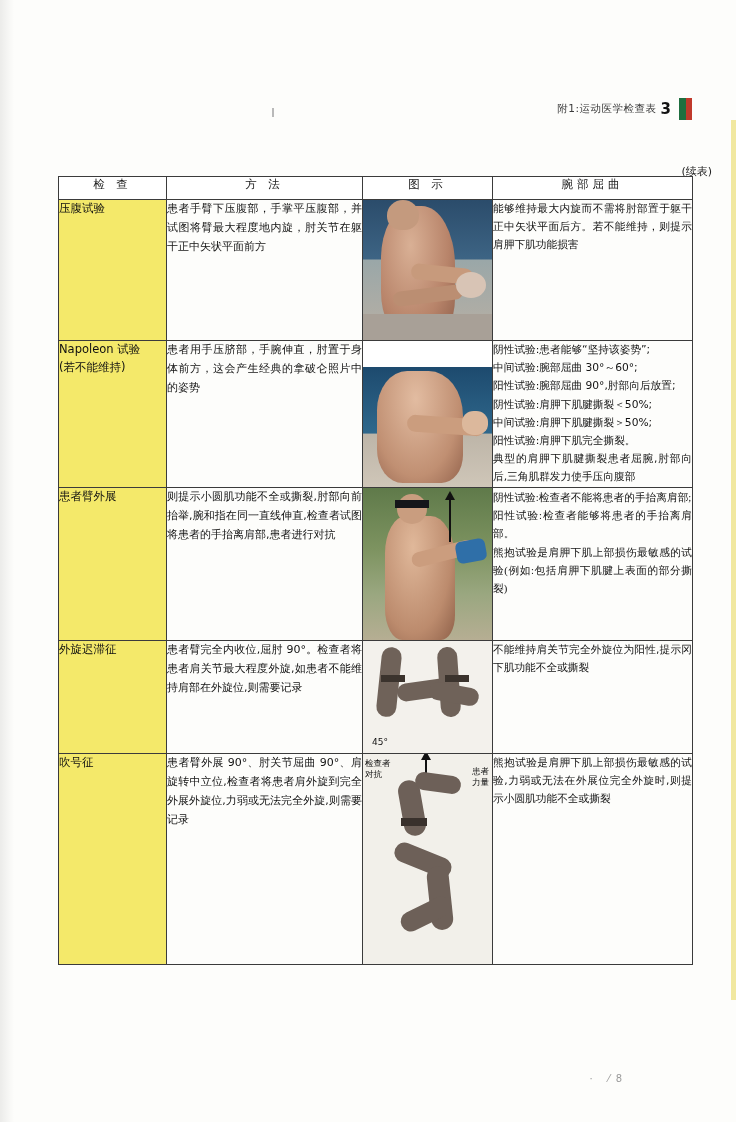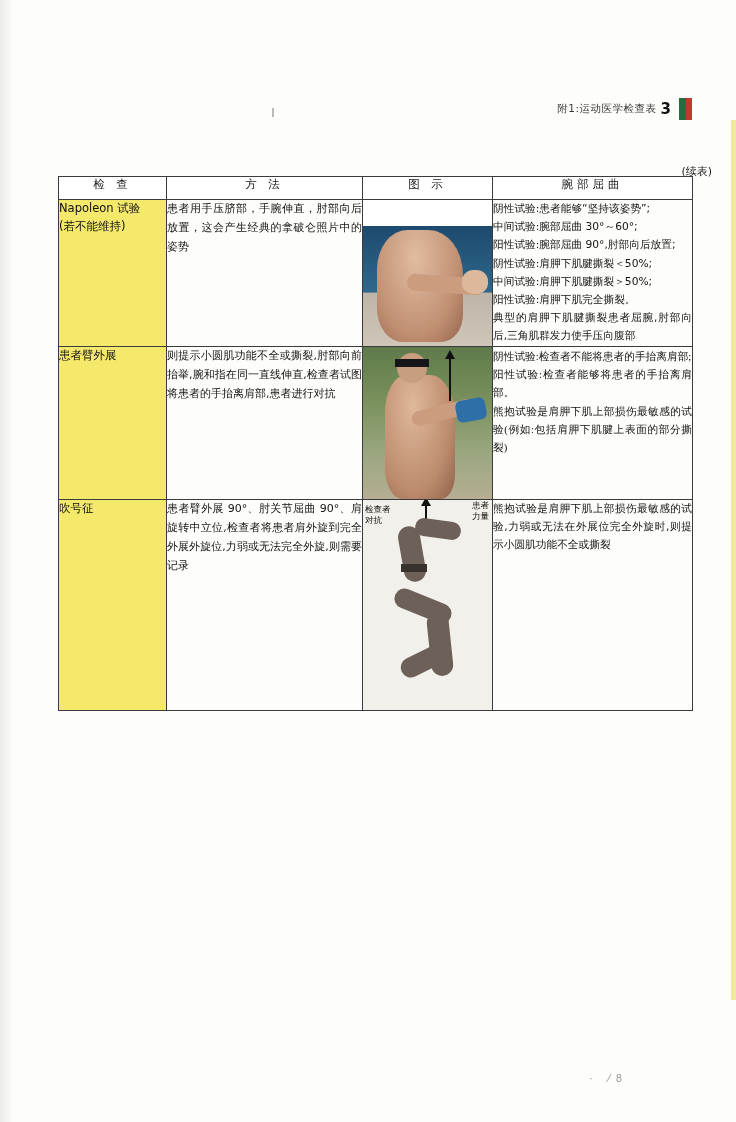--- a/index.html
+++ b/index.html
@@ -337,21 +337,21 @@
     border-right: 5px solid transparent;
     border-bottom: 9px solid #111;
   }
   .fig5 .lbl {
     position: absolute;
     font-size: 8.5px;
     color: #111;
     line-height: 1.25;
   }
   .fig5 .lbl-left  { left: 2px;  top: 4px; }
-  .fig5 .lbl-right { right: 3px; top: 0; text-align: center; }
+  .fig5 .lbl-right { right: 3px; top: 12px; text-align: center; }
 
   .footer-mark {
     position: absolute;
     bottom: 38px;
     right: 108px;
     font-size: 10px;
     color: #9a9a9a;
     letter-spacing: 6px;
   }
   .edge-strip {
@@ -391,25 +391,40 @@
     <thead>
       <tr>
         <th>检 查</th>
         <th>方 法</th>
         <th>图 示</th>
         <th>腕部屈曲</th>
       </tr>
     </thead>
     <tbody>
 
+      <tr>
+        <td class="c-name">压腹试验</td>
+        <td class="c-meth">患者手臂下压腹部，手掌平压腹部，并试图将臂最大程度地内旋，肘关节在躯干正中矢状平面前方</td>
+        <td class="c-fig">
+          <div class="fig-box fig1">
+            <div class="torso"></div>
+            <div class="head"></div>
+            <div class="arm"></div>
+            <div class="arm2"></div>
+            <div class="handdr"></div>
+            <div class="table"></div>
+          </div>
+        </td>
+        <td class="c-grade">能够维持最大内旋而不需将肘部置于躯干正中矢状平面后方。若不能维持，则提示肩胛下肌功能损害</td>
+      </tr>
 
       <tr>
         <td class="c-name" style="white-space: pre-line;">Napoleon 试验
 (若不能维持)</td>
-        <td class="c-meth">患者用手压脐部，手腕伸直，肘部向后放置，这会产生经典的拿破仑照片中的姿势</td>
+        <td class="c-meth">患者用手压脐部，手腕伸直，肘置于身体前方，这会产生经典的拿破仑照片中的姿势</td>
         <td class="c-fig">
           <div class="fig-box fig2">
             <div class="torso"></div>
             <div class="arm"></div>
             <div class="hand"></div>
           </div>
         </td>
         <td class="c-grade" style="white-space: pre-line;">阴性试验:患者能够“坚持该姿势”;
 中间试验:腕部屈曲 30°～60°;
 阳性试验:腕部屈曲 90°,肘部向后放置;
@@ -430,20 +445,36 @@
             <div class="arm"></div>
             <div class="glove"></div>
             <div class="arrow"></div>
           </div>
         </td>
         <td class="c-grade" style="white-space: pre-line; font-family: Liberation Serif, serif;">阴性试验:检查者不能将患者的手抬离肩部;
 阳性试验:检查者能够将患者的手抬离肩部。
 熊抱试验是肩胛下肌上部损伤最敏感的试验(例如:包括肩胛下肌腱上表面的部分撕裂)</td>
       </tr>
 
+      <tr>
+        <td class="c-name">外旋迟滞征</td>
+        <td class="c-meth">患者臂完全内收位,屈肘 90°。检查者将患者肩关节最大程度外旋,如患者不能维持肩部在外旋位,则需要记录</td>
+        <td class="c-fig">
+          <div class="fig-box fig4">
+            <div class="limb l1"></div>
+            <div class="limb l2"></div>
+            <div class="limb l3"></div>
+            <div class="limb l4"></div>
+            <div class="band1"></div>
+            <div class="band2"></div>
+            <div class="angle">45°</div>
+          </div>
+        </td>
+        <td class="c-grade">不能维持肩关节完全外旋位为阳性,提示冈下肌功能不全或撕裂</td>
+      </tr>
 
       <tr>
         <td class="c-name">吹号征</td>
         <td class="c-meth">患者臂外展 90°、肘关节屈曲 90°、肩旋转中立位,检查者将患者肩外旋到完全外展外旋位,力弱或无法完全外旋,则需要记录</td>
         <td class="c-fig">
           <div class="fig-box fig5">
             <div class="lbl lbl-left" style="white-space: pre-line;">检查者
 对抗</div>
             <div class="lbl lbl-right" style="white-space: pre-line;">患者
 力量</div>

